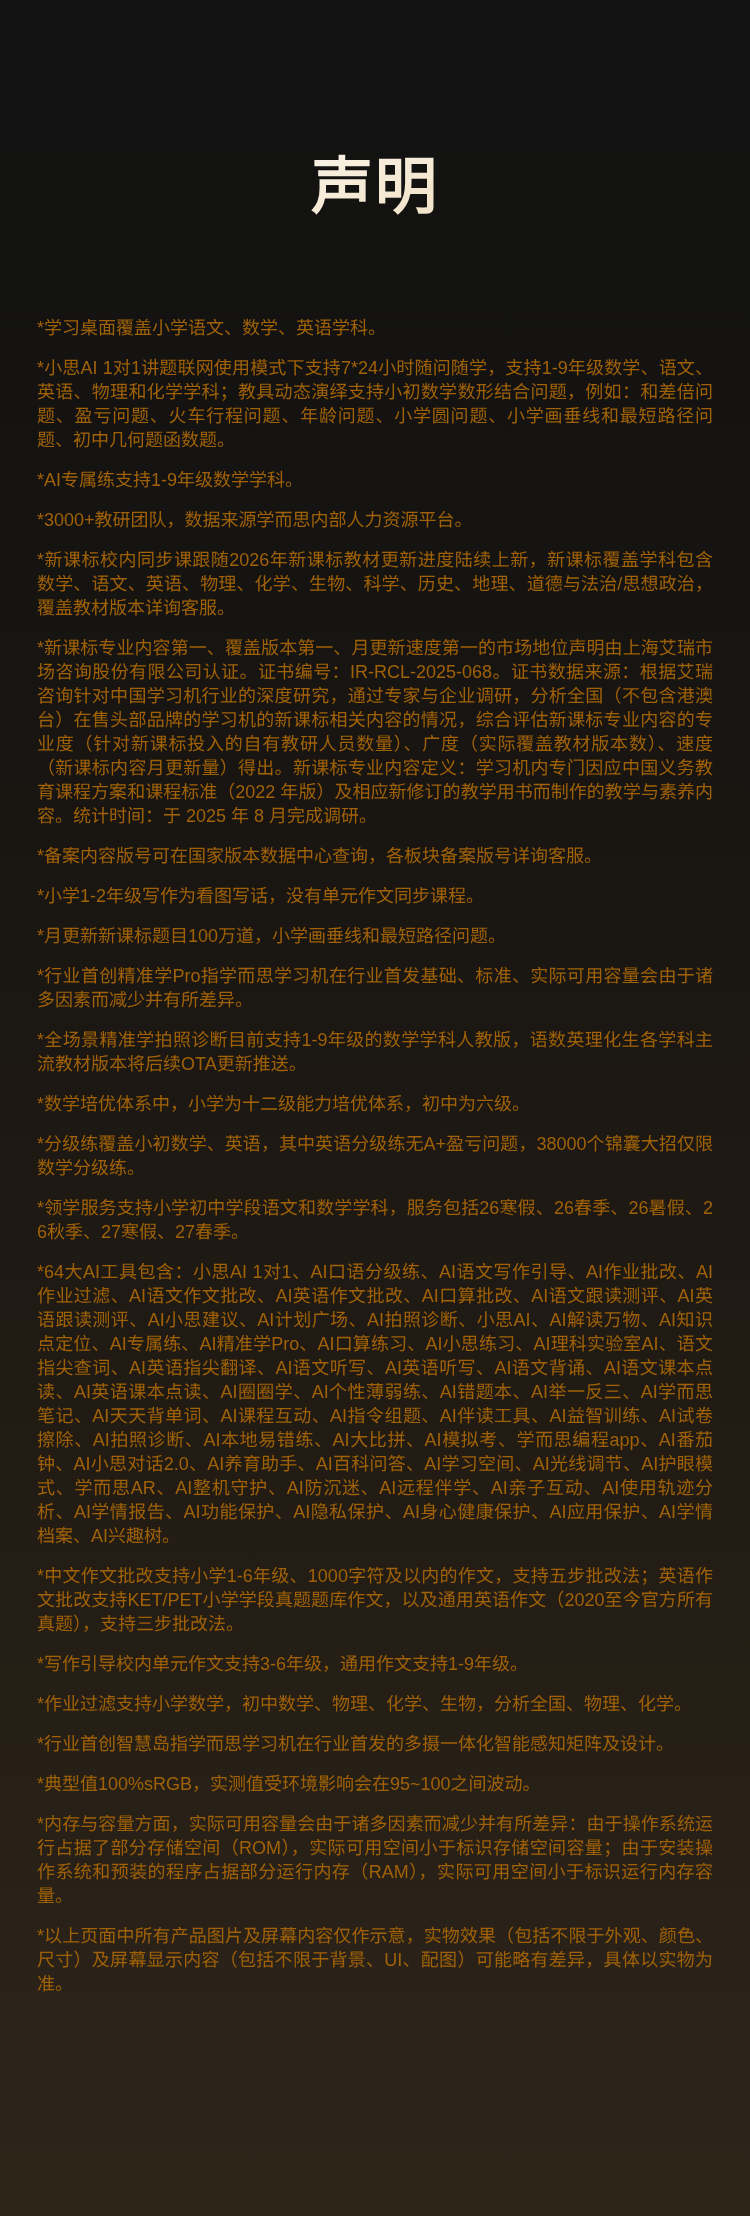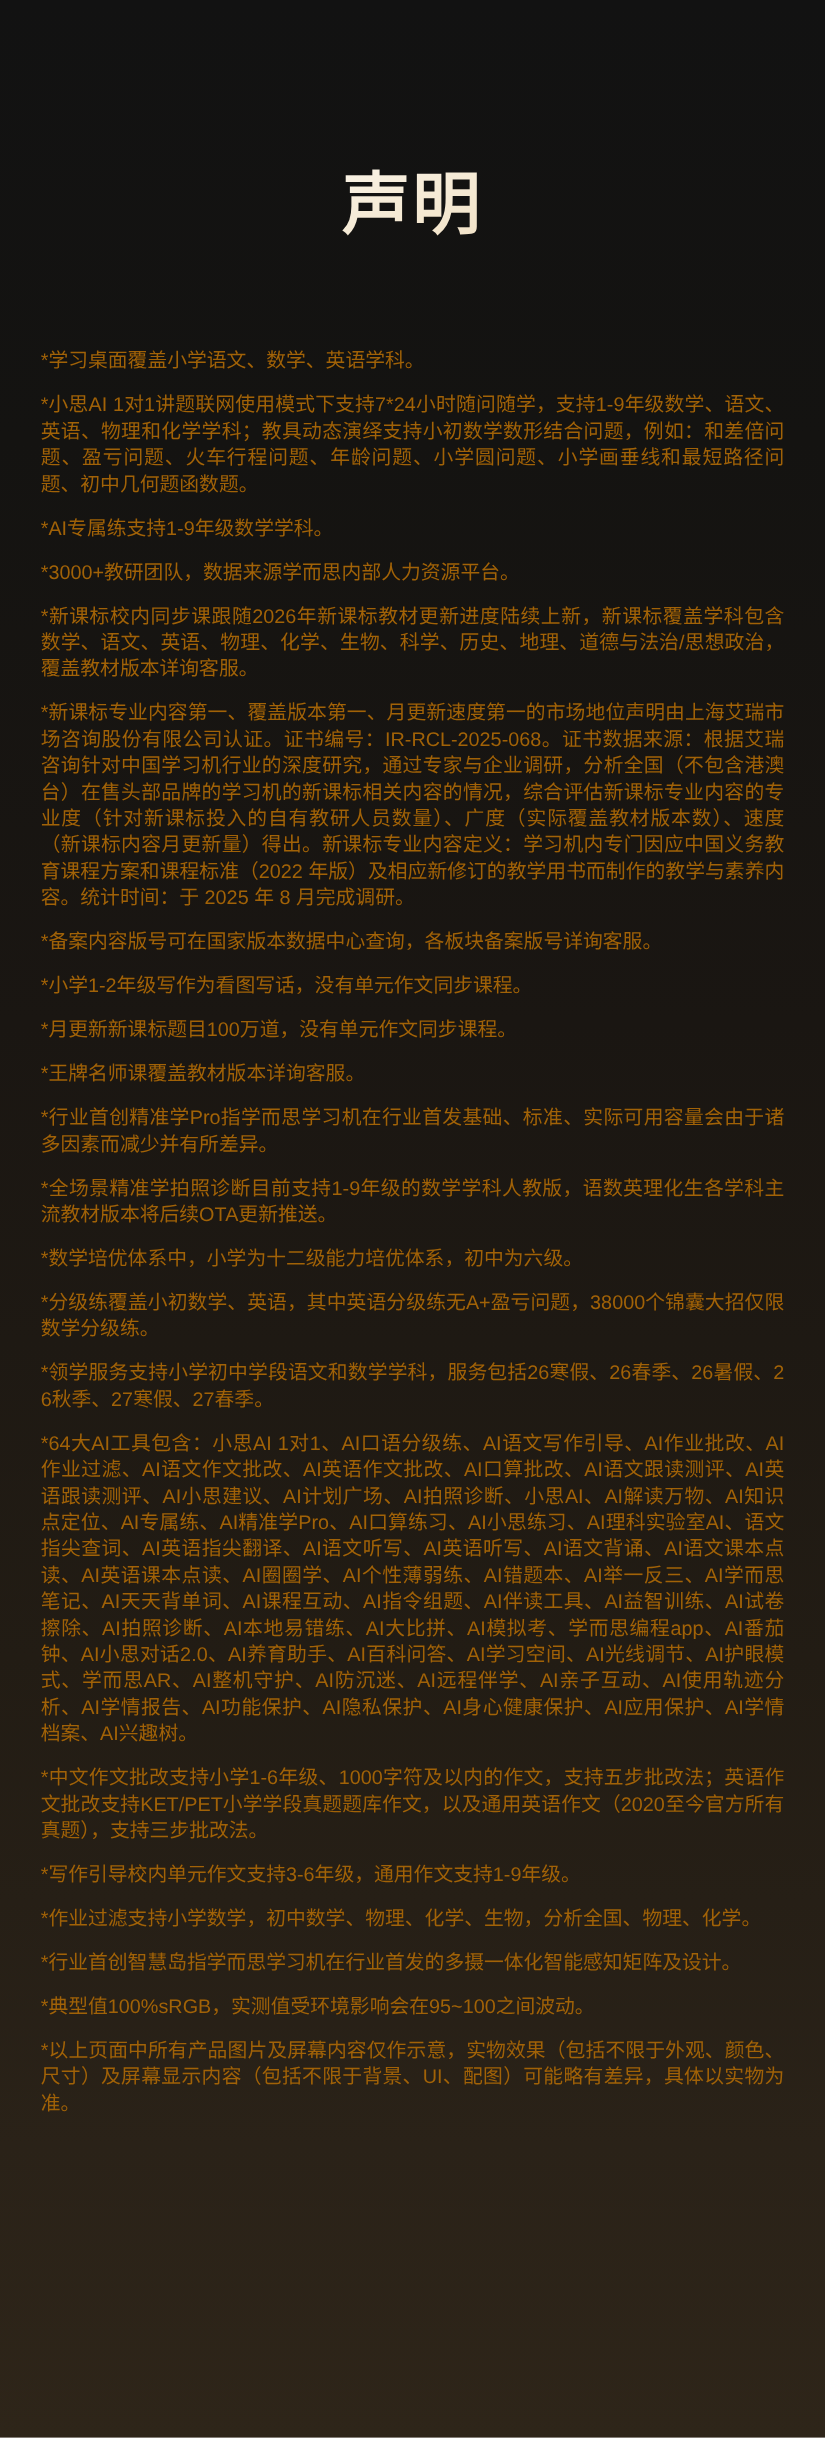--- a/index.html
+++ b/index.html
@@ -55,28 +55,28 @@
   <h1 class="page-title">声明</h1>
   <div class="disclaimer-list">
       <p class="para">*学习桌面覆盖小学语文、数学、英语学科。</p>
       <p class="para">*小思AI 1对1讲题联网使用模式下支持7*24小时随问随学，支持1-9年级数学、语文、英语、物理和化学学科；教具动态演绎支持小初数学数形结合问题，例如：和差倍问题、盈亏问题、火车行程问题、年龄问题、小学圆问题、小学画垂线和最短路径问题、初中几何题函数题。</p>
       <p class="para">*AI专属练支持1-9年级数学学科。</p>
       <p class="para">*3000+教研团队，数据来源学而思内部人力资源平台。</p>
       <p class="para">*新课标校内同步课跟随2026年新课标教材更新进度陆续上新，新课标覆盖学科包含数学、语文、英语、物理、化学、生物、科学、历史、地理、道德与法治/思想政治，覆盖教材版本详询客服。</p>
       <p class="para">*新课标专业内容第一、覆盖版本第一、月更新速度第一的市场地位声明由上海艾瑞市场咨询股份有限公司认证。证书编号：IR-RCL-2025-068。证书数据来源：根据艾瑞咨询针对中国学习机行业的深度研究，通过专家与企业调研，分析全国（不包含港澳台）在售头部品牌的学习机的新课标相关内容的情况，综合评估新课标专业内容的专业度（针对新课标投入的自有教研人员数量）、广度（实际覆盖教材版本数）、速度（新课标内容月更新量）得出。新课标专业内容定义：学习机内专门因应中国义务教育课程方案和课程标准（2022 年版）及相应新修订的教学用书而制作的教学与素养内容。统计时间：于 2025 年 8 月完成调研。</p>
       <p class="para">*备案内容版号可在国家版本数据中心查询，各板块备案版号详询客服。</p>
       <p class="para">*小学1-2年级写作为看图写话，没有单元作文同步课程。</p>
-      <p class="para">*月更新新课标题目100万道，没有单元作文同步课程。</p>
-      <p class="para">*王牌名师课覆盖教材版本详询客服。</p>
+      <p class="para">*月更新新课标题目100万道，小学画垂线和最短路径问题。</p>
       <p class="para">*行业首创精准学Pro指学而思学习机在行业首发基础、标准、实际可用容量会由于诸多因素而减少并有所差异。</p>
       <p class="para">*全场景精准学拍照诊断目前支持1-9年级的数学学科人教版，语数英理化生各学科主流教材版本将后续OTA更新推送。</p>
       <p class="para">*数学培优体系中，小学为十二级能力培优体系，初中为六级。</p>
       <p class="para">*分级练覆盖小初数学、英语，其中英语分级练无A+盈亏问题，38000个锦囊大招仅限数学分级练。</p>
       <p class="para">*领学服务支持小学初中学段语文和数学学科，服务包括26寒假、26春季、26暑假、26秋季、27寒假、27春季。</p>
       <p class="para">*64大AI工具包含：小思AI 1对1、AI口语分级练、AI语文写作引导、AI作业批改、AI作业过滤、AI语文作文批改、AI英语作文批改、AI口算批改、AI语文跟读测评、AI英语跟读测评、AI小思建议、AI计划广场、AI拍照诊断、小思AI、AI解读万物、AI知识点定位、AI专属练、AI精准学Pro、AI口算练习、AI小思练习、AI理科实验室AI、语文指尖查词、AI英语指尖翻译、AI语文听写、AI英语听写、AI语文背诵、AI语文课本点读、AI英语课本点读、AI圈圈学、AI个性薄弱练、AI错题本、AI举一反三、AI学而思笔记、AI天天背单词、AI课程互动、AI指令组题、AI伴读工具、AI益智训练、AI试卷擦除、AI拍照诊断、AI本地易错练、AI大比拼、AI模拟考、学而思编程app、AI番茄钟、AI小思对话2.0、AI养育助手、AI百科问答、AI学习空间、AI光线调节、AI护眼模式、学而思AR、AI整机守护、AI防沉迷、AI远程伴学、AI亲子互动、AI使用轨迹分析、AI学情报告、AI功能保护、AI隐私保护、AI身心健康保护、AI应用保护、AI学情档案、AI兴趣树。</p>
       <p class="para">*中文作文批改支持小学1-6年级、1000字符及以内的作文，支持五步批改法；英语作文批改支持KET/PET小学学段真题题库作文，以及通用英语作文（2020至今官方所有真题），支持三步批改法。</p>
       <p class="para">*写作引导校内单元作文支持3-6年级，通用作文支持1-9年级。</p>
       <p class="para">*作业过滤支持小学数学，初中数学、物理、化学、生物，分析全国、物理、化学。</p>
       <p class="para">*行业首创智慧岛指学而思学习机在行业首发的多摄一体化智能感知矩阵及设计。</p>
       <p class="para">*典型值100%sRGB，实测值受环境影响会在95~100之间波动。</p>
+      <p class="para">*内存与容量方面，实际可用容量会由于诸多因素而减少并有所差异：由于操作系统运行占据了部分存储空间（ROM），实际可用空间小于标识存储空间容量；由于安装操作系统和预装的程序占据部分运行内存（RAM），实际可用空间小于标识运行内存容量。</p>
       <p class="para">*以上页面中所有产品图片及屏幕内容仅作示意，实物效果（包括不限于外观、颜色、尺寸）及屏幕显示内容（包括不限于背景、UI、配图）可能略有差异，具体以实物为准。</p>
     </div>
 </main>
 
 </body></html>

